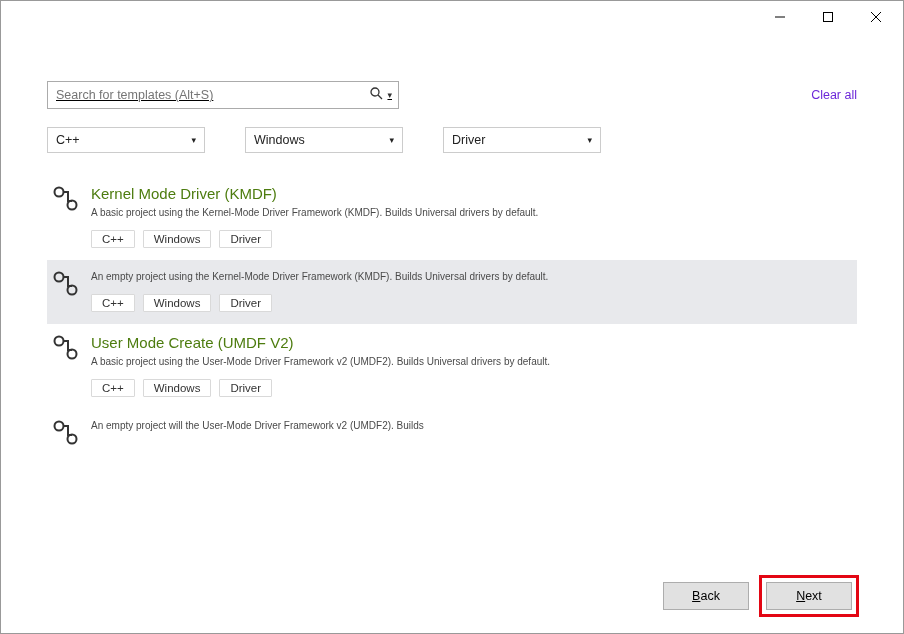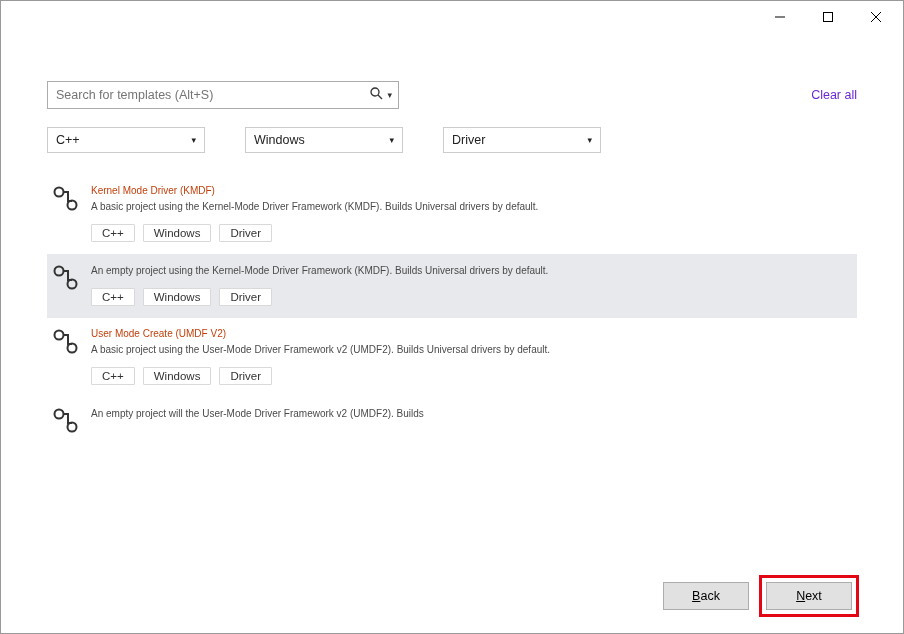--- a/index.html
+++ b/index.html
@@ -78,20 +78,21 @@
       margin-top: 34px;
       margin-bottom: 18px;
     }
     .search-box {
       width: 352px;
       height: 28px;
       border: 1px solid #ababab;
       display: flex;
       align-items: center;
       padding: 0 6px 0 8px;
+      text-decoration: underline;
     }
     .search-box input {
       flex: 1;
       border: none;
       outline: none;
       font-size: 12.5px;
       color: #555;
       background: transparent;
     }
     .search-icon {
@@ -139,22 +140,22 @@
       background: #e8e9ec;
     }
     .tpl-icon {
       width: 26px;
       height: 26px;
       flex-shrink: 0;
       margin-top: 1px;
     }
     .tpl-body { flex: 1; min-width: 0; }
     .tpl-title {
-      font-size: 10px;
-      color: #c2410c;
+      font-size: 15px;
+      color: #4d7c0f;
       margin-bottom: 4px;
     }
     .tpl-desc {
       font-size: 10px;
       color: #4a4a4a;
       line-height: 1.4;
       margin-bottom: 10px;
     }
     .tags { display: flex; gap: 8px; }
     .tag {

